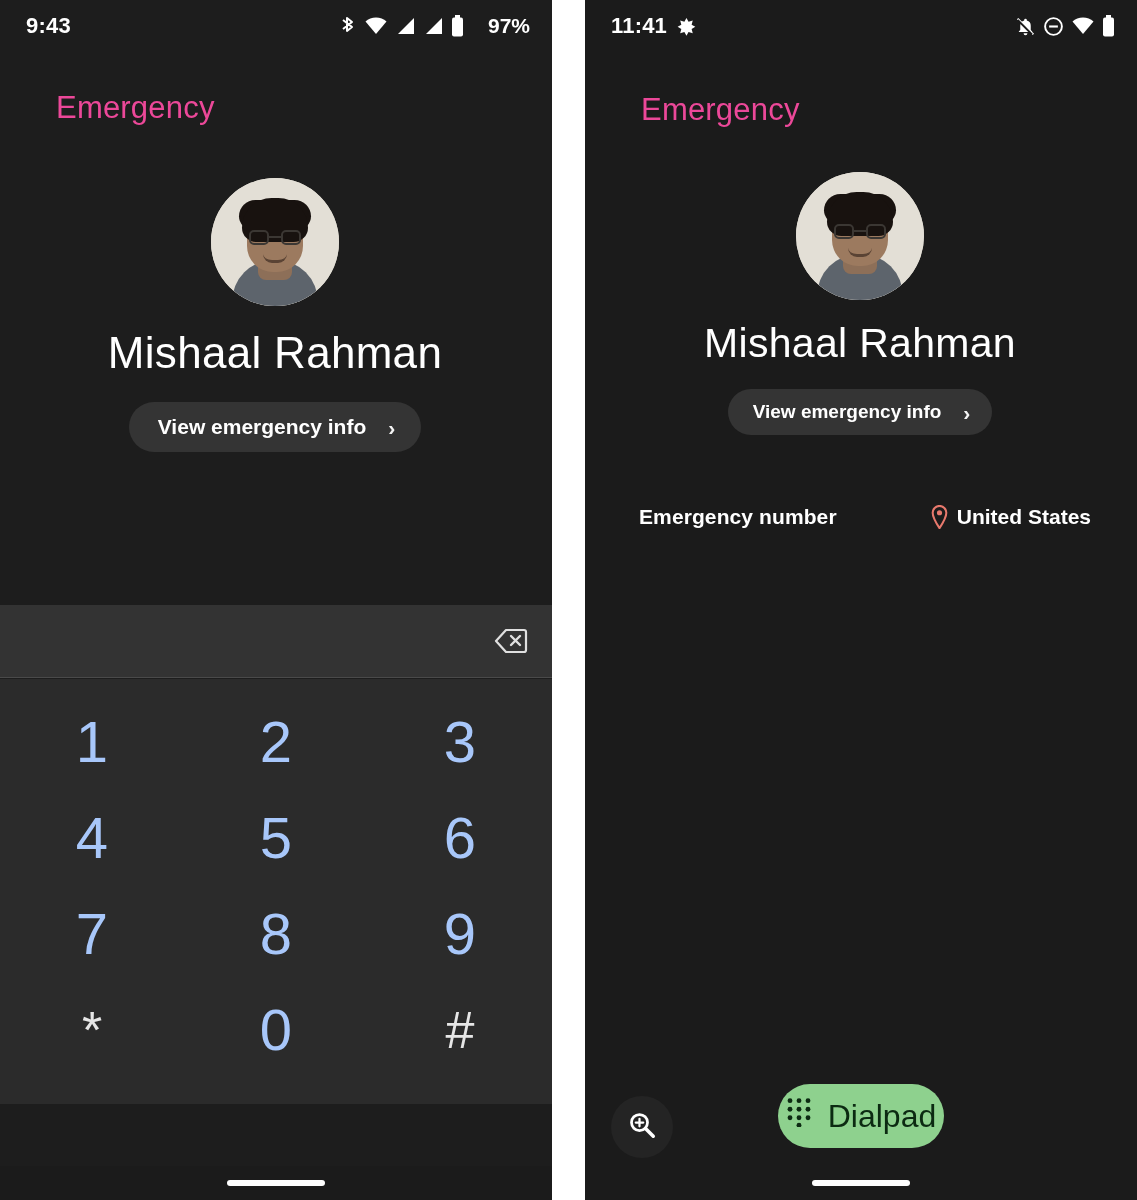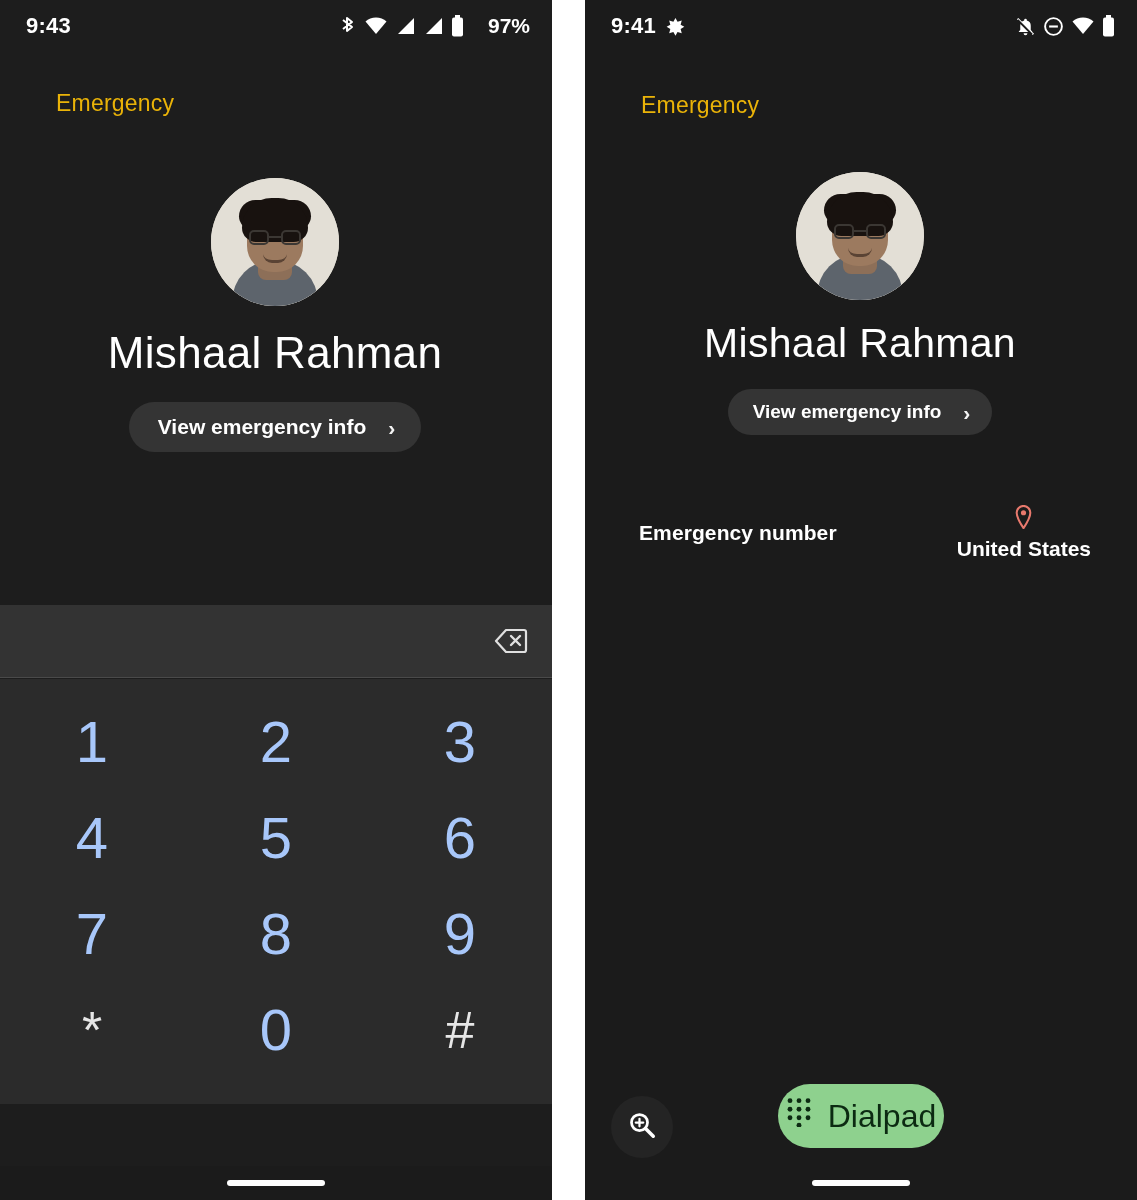--- a/index.html
+++ b/index.html
@@ -41,22 +41,22 @@
   .sb-left { display: flex; align-items: center; gap: 9px; }
   .sb-time { font-size: 22px; font-weight: 700; letter-spacing: .2px; }
   .sb-right { display: flex; align-items: center; gap: 7px; }
   .sb-icon { display: inline-flex; align-items: center; }
   .sb-batt-pct { font-size: 21px; font-weight: 700; margin-left: 17px; }
 
   
   .emergency-label {
     position: absolute;
     left: 56px; top: 90px;
-    font-size: 23px;
-    color: #eab308;
+    font-size: 31px;
+    color: #ec4899;
     letter-spacing: .2px;
     z-index: 4;
   }
   .phone-right .emergency-label { left: 56px; top: 92px; }
 
   
   .contact {
     position: absolute; left: 0; right: 2px;
     text-align: center;
   }
@@ -115,21 +115,21 @@
   .phone-right .info-chip { font-size: 19px; padding: 12px 22px 12px 25px; margin-top: 22px; }
   .chev { font-size: 21px; line-height: 1; opacity: .95; }
 
   
   .en-row {
     position: absolute; top: 505px; left: 54px; right: 46px;
     display: flex; align-items: center; justify-content: space-between;
     color: #ffffff;
   }
   .en-label { font-size: 21px; font-weight: 700; letter-spacing: .1px; text-align: right; }
-  .en-region { display: flex; align-items: center; gap: 8px; font-size: 21px; font-weight: 700; flex-direction: column; }
+  .en-region { display: flex; align-items: center; gap: 8px; font-size: 21px; font-weight: 700; }
   .pin-icon { display: inline-flex; }
 
   
   .dial-input {
     position: absolute; left: 0; right: 0; top: 605px; height: 73px;
     background: #333333;
     display: flex; align-items: center; justify-content: flex-end;
     padding-right: 24px;
     border-bottom: 1px solid #4a4a4a;
   }
@@ -314,21 +314,21 @@
       <div class="gesture-bar"></div>
     </div>
   </div>
 
   <div class="gutter"></div>
 
   <div class="phone phone-right">
 
     <div class="statusbar">
       <div class="sb-left">
-        <span class="sb-time">9:41</span>
+        <span class="sb-time">11:41</span>
         <span class="sb-icon">
           <svg width="21" height="21" viewBox="0 0 24 24">
               <path d="M12 2.5l2.6 4.6 5.2-1.4-1.4 5.2 4.6 2.6-4.6 2.6 1.4 5.2-5.2-1.4L12 24.5l-2.6-4.6-5.2 1.4 1.4-5.2L1 13.5l4.6-2.6-1.4-5.2 5.2 1.4z" fill="#fff" transform="scale(0.92) translate(1,0)"></path>
             </svg>
         </span>
       </div>
       <div class="sb-right">
         <span class="sb-icon">
           <svg width="21" height="21" viewBox="0 0 24 24">
             <path d="M12 22a2.2 2.2 0 0 0 2.2-2.2H9.8A2.2 2.2 0 0 0 12 22zM18 16v-5a6 6 0 0 0-4.5-5.8V4.5a1.5 1.5 0 0 0-3 0v.7A6 6 0 0 0 6 11v5l-1.6 1.6v.8h15.2v-.8L18 16z" fill="#fff"></path>

